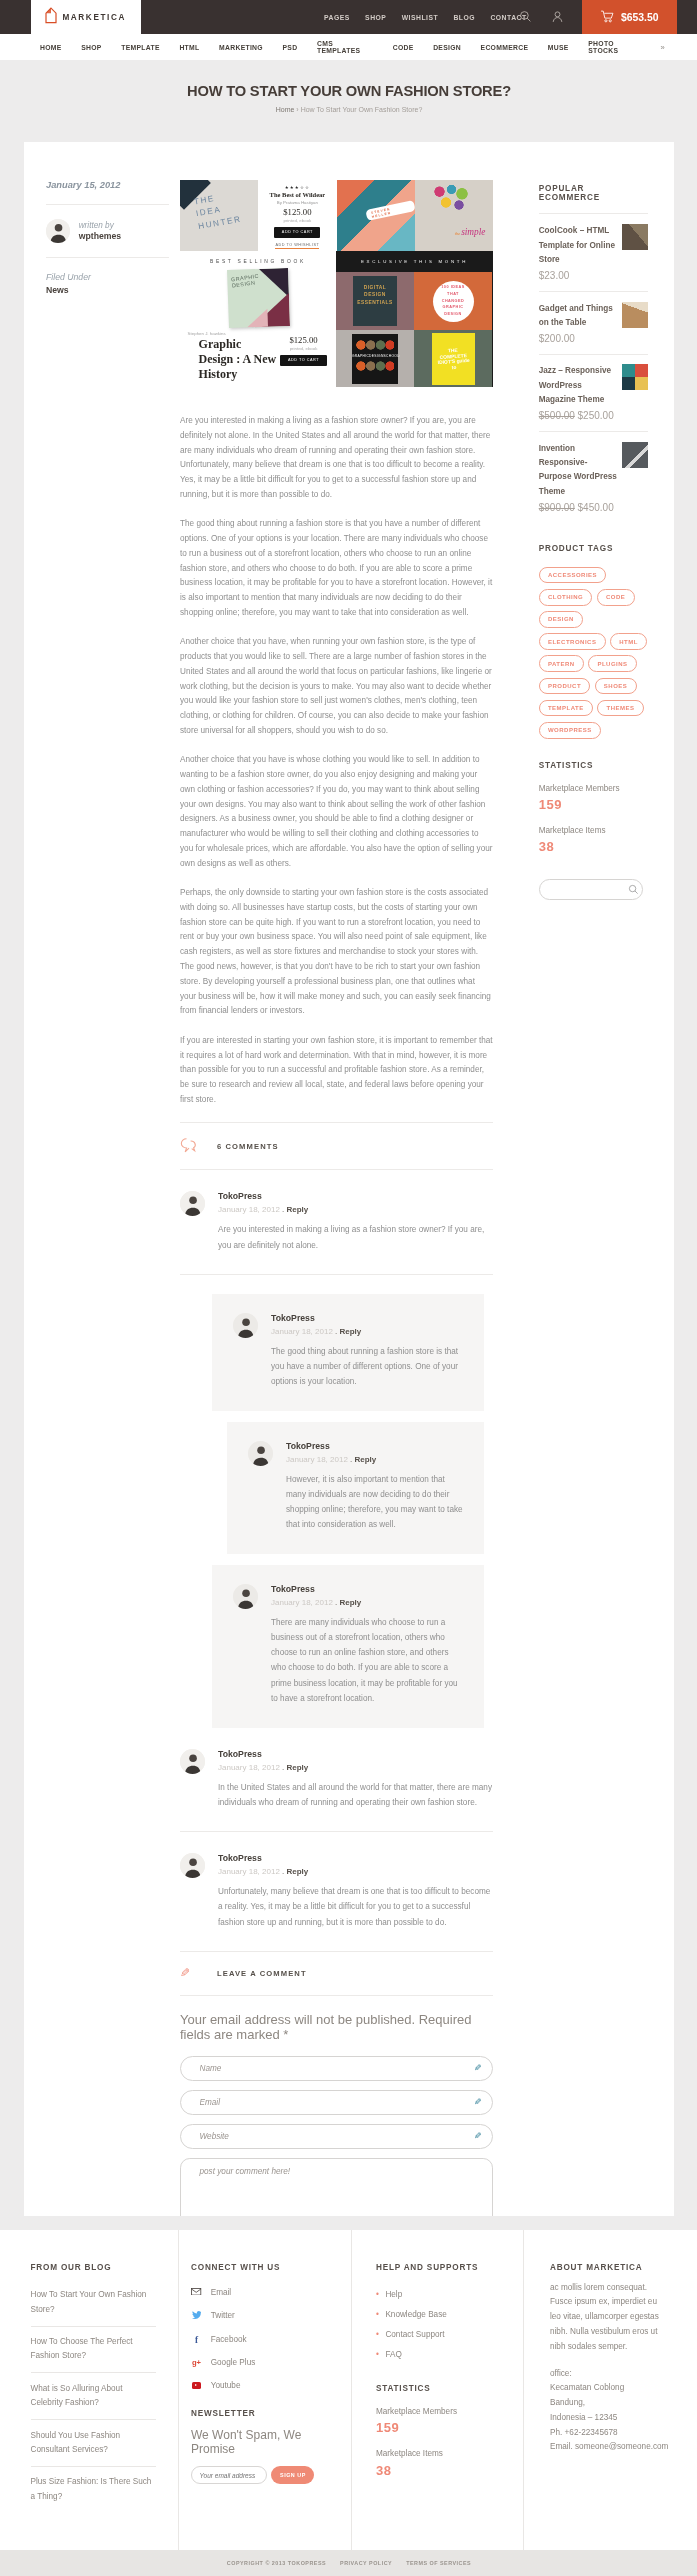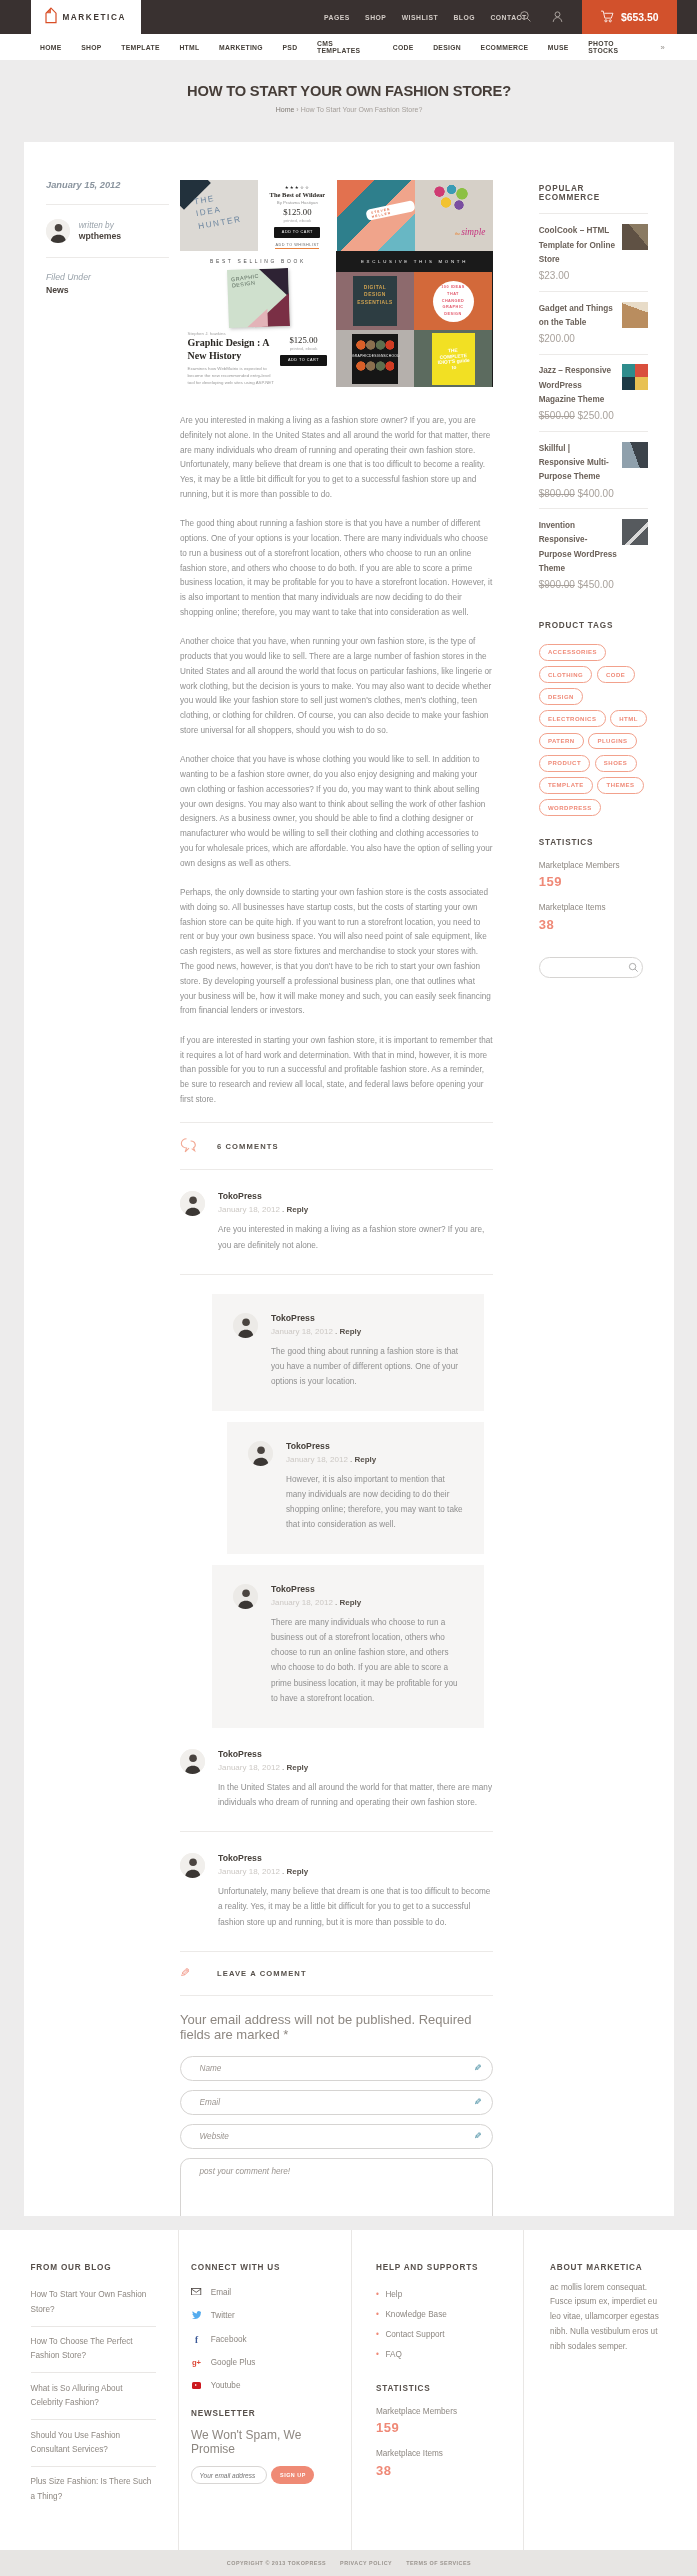--- a/index.html
+++ b/index.html
@@ -79,21 +79,21 @@
   .c-left { width:156px; background:#ffffff; text-align:center; padding-top:7.6px; position:relative; }
   .bscap { font-size:4.9px; letter-spacing:2.7px; color:#4c4c4c; }
   .book { width:61px; height:58px; margin:5.4px auto 0; background:#cfe0cd; position:relative; transform:rotate(-2deg); box-shadow:1.1px 1.6px 3.3px rgba(0,0,0,0.2); overflow:hidden; }
   .book .tri1 { position:absolute; right:0; top:0; width:0; height:0; border-top:29px solid #2e2334; border-left:29px solid transparent; }
   .book .tri2 { position:absolute; right:0; bottom:0; width:0; height:0; border-bottom:33px solid #7a2f45; border-left:38px solid transparent; }
   .book .tri3 { position:absolute; right:22px; bottom:0; width:0; height:0; border-bottom:18.5px solid #e3b3b8; border-left:21px solid transparent; }
   .book .btxt { position:absolute; left:4.4px; top:5.4px; font-size:5.4px; color:#5b6b5e; letter-spacing:0.5px; transform:rotate(-6deg); text-align:left; line-height:1.2; }
   .bsrow { display:flex; text-align:left; padding:4.4px 6.5px 0 7.6px; }
   .bscol1 { width:90px; }
   .bsauth { font-size:4.4px; color:#a5a5a5; }
-  .bstit { font-family:"Liberation Serif", serif; font-weight:bold; font-size:10px; color:#2b2824; margin-top:1.1px; line-height:1.25; }
+  .bstit { font-family:"Liberation Serif", serif; font-weight:bold; font-size:12px; color:#2b2824; margin-top:1.1px; line-height:1.25;margin-left:11px; }
   .bsdesc { font-size:4.4px; color:#9a9a9a; line-height:1.55; margin-top:3.8px; }
   .bscol2 { flex:1; text-align:center; padding-top:1.1px; }
   .c-right { width:157px; background:#1a1a1a; }
   .exbar { height:21px; line-height:21px; text-align:center; color:#f5f5f5; font-size:4.4px; letter-spacing:2.7px; }
   .exgrid { height:116px; display:flex; flex-wrap:wrap; }
   .exgrid > div { width:78px; height:58px; position:relative; display:flex; align-items:center; justify-content:center; }
   .ex1 { background:#8d6a6d; } .ex2 { background:#d3693a; } .ex3 { background:#b5b0ac; } .ex4 { background:#5c6b5f; }
   .exbook1 { width:44px; height:50px; background:#2d3d42; text-align:center; padding-top:7.6px; }
   .exbook1 span { font-size:4.9px; font-weight:bold; letter-spacing:0.5px; color:#cfa352; line-height:1.6; display:block; padding:0 2.2px; }
   .excirc { width:41px; height:41px; border-radius:50%; background:#ffffff; display:flex; align-items:center; justify-content:center; text-align:center; }
@@ -527,27 +527,20 @@
           </div>
           <div class="sbitem">
             <div class="sbinfo">
               <div class="sbname">Jazz – Responsive WordPress Magazine Theme</div>
               <div class="sbprice"><span class="sbold">$500.00</span><span>$250.00</span></div>
             </div>
             <div class="thumb th3"></div>
           </div>
           <div class="sbitem">
             <div class="sbinfo">
-              <div class="sbname">Skillful | Responsive Multi-Purpose Theme</div>
-              <div class="sbprice"><span class="sbold">$800.00</span><span>$400.00</span></div>
-            </div>
-            <div class="thumb th4"></div>
-          </div>
-          <div class="sbitem">
-            <div class="sbinfo">
               <div class="sbname">Invention Responsive-Purpose WordPress Theme</div>
               <div class="sbprice"><span class="sbold">$900.00</span><span>$450.00</span></div>
             </div>
             <div class="thumb th5"></div>
           </div>
         </div>
 
         <div class="sbhead" style="margin-top:21px;">PRODUCT TAGS</div>
         <div class="tagscloud">
           <span class="tagpill">ACCESSORIES</span>
@@ -650,20 +643,28 @@
         <div class="statlbl">Marketplace Members</div>
         <div class="statval">159</div>
         <div class="statlbl">Marketplace Items</div>
         <div class="statval">38</div>
       </div>
     </div>
 
     <div class="fcol" style="left:550px; width:123px;">
       <div class="fhead">ABOUT MARKETICA</div>
       <div class="fabout">ac mollis lorem consequat. Fusce ipsum ex, imperdiet eu leo vitae, ullamcorper egestas nibh. Nulla vestibulum eros ut nibh sodales semper.</div>
+      <div class="foffice">
+        <div>office:</div>
+        <div>Kecamatan Coblong</div>
+        <div>Bandung,</div>
+        <div>Indonesia – 12345</div>
+        <div>Ph. +62-22345678</div>
+        <div>Email. someone@someone.com</div>
+      </div>
     </div>
   </div>
 
   <div class="bottombar">
     <span>COPYRIGHT © 2013 TOKOPRESS</span>
     <span class="blink">PRIVACY POLICY</span>
     <span class="blink">TERMS OF SERVICES</span>
   </div>
 
 </div>

